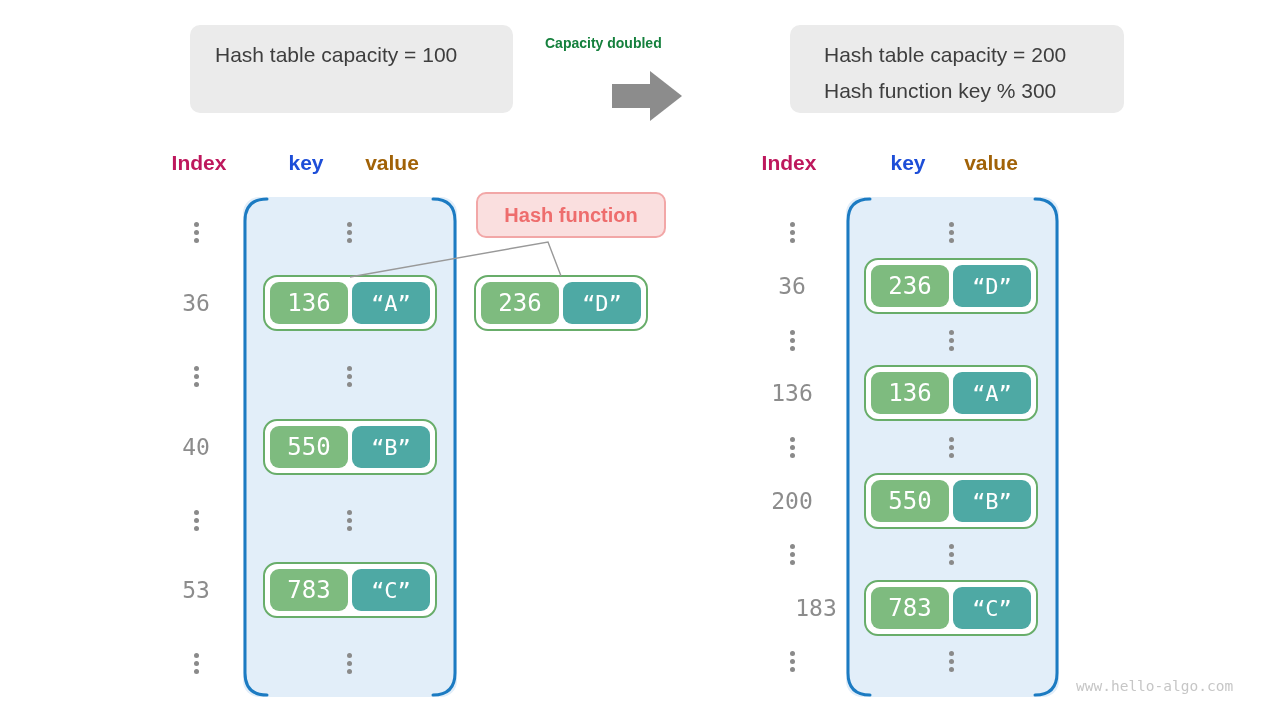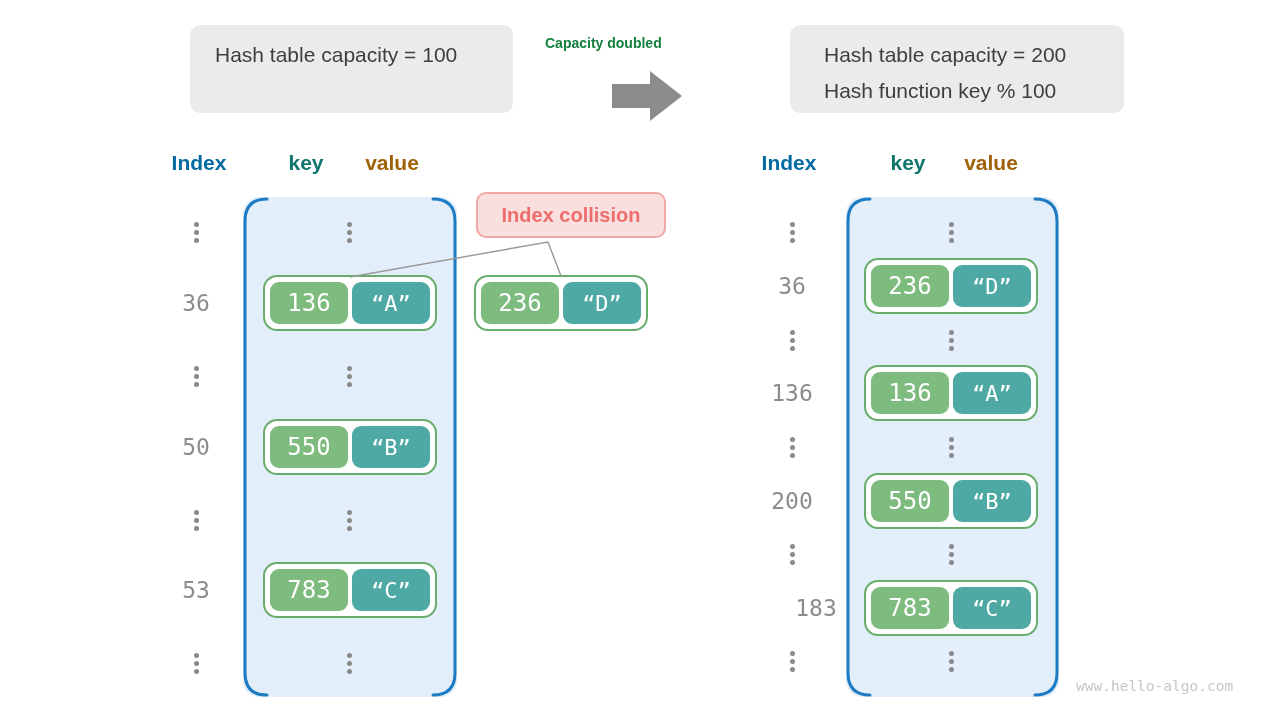--- a/index.html
+++ b/index.html
@@ -29,22 +29,22 @@
     position:absolute;left:650px;top:71px;width:0;height:0;
     border-top:25px solid transparent;border-bottom:25px solid transparent;
     border-left:32px solid #8C8C8C;
   }
 
   
   .hdr{
     position:absolute;top:151px;transform:translateX(-50%);
     font-weight:bold;font-size:21px;white-space:nowrap;
   }
-  .hdr-index{color:#0369a1;}
-  .hdr-key{color:#0f766e;}
+  .hdr-index{color:#be185d;}
+  .hdr-key{color:#1d4ed8;}
   .hdr-value{color:#a16207;}
 
   
   .bucket{
     position:absolute;top:197px;height:500px;
     background:#E2EEF9;border-radius:16px;
   }
   .bucket svg{position:absolute;left:0;top:0;}
 
   
@@ -101,21 +101,21 @@
 </div>
 
 <div class="transition-label">Capacity doubled</div>
 <div>
   <div class="arrow-shaft"></div>
   <div class="arrow-head"></div>
 </div>
 
 <div class="info-box" style="left:790px;top:25px;width:300px;height:76px;padding:12px 0 0 34px;">
   <div class="line">Hash table capacity = 200</div>
-  <div class="line">Hash function key % 100</div>
+  <div class="line">Hash function key % 300</div>
 </div>
 
 <div class="hdr hdr-index" style="left:199px;">Index</div>
 <div class="hdr hdr-key" style="left:306px;">key</div>
 <div class="hdr hdr-value" style="left:392px;">value</div>
 
 <div class="hdr hdr-index" style="left:789px;">Index</div>
 <div class="hdr hdr-key" style="left:908px;">key</div>
 <div class="hdr hdr-value" style="left:991px;">value</div>
 
@@ -129,21 +129,21 @@
 <div class="bucket" style="left:846px;width:213px;">
   <svg width="213" height="500" viewBox="0 0 213 500">
     <path d="M 24 2 Q 2 2 2 24 L 2 476 Q 2 498 24 498" fill="none" stroke="#1C7BC2" stroke-width="3" stroke-linecap="round"></path>
     <path d="M 189 2 Q 211 2 211 24 L 211 476 Q 211 498 189 498" fill="none" stroke="#1C7BC2" stroke-width="3" stroke-linecap="round"></path>
   </svg>
 </div>
 
 <i class="dots" style="left:194px;top:222px;"></i>
 <span class="idx" style="left:196px;top:303px;">36</span>
 <i class="dots" style="left:194px;top:366px;"></i>
-<span class="idx" style="left:196px;top:447px;">50</span>
+<span class="idx" style="left:196px;top:447px;">40</span>
 <i class="dots" style="left:194px;top:510px;"></i>
 <span class="idx" style="left:196px;top:590px;">53</span>
 <i class="dots" style="left:194px;top:653px;"></i>
 
 <i class="dots" style="left:347px;top:222px;"></i>
 <i class="dots" style="left:347px;top:366px;"></i>
 <i class="dots" style="left:347px;top:510px;"></i>
 <i class="dots" style="left:347px;top:653px;"></i>
 
 <div class="pair" style="left:263px;top:275px;">
@@ -161,21 +161,21 @@
 
 <div class="pair" style="left:474px;top:275px;">
   <span class="cell cell-key">236</span>
   <span class="cell cell-value">“D”</span>
 </div>
 
 <svg class="connector-overlay" width="1280" height="720" viewBox="0 0 1280 720">
   <path d="M 350 277 L 548 242 L 561 276" fill="none" stroke="#999999" stroke-width="1.4"></path>
 </svg>
 
-<div class="collision-label">Index collision</div>
+<div class="collision-label">Hash function</div>
 
 <i class="dots" style="left:790px;top:222px;"></i>
 <span class="idx" style="left:792px;top:286px;">36</span>
 <i class="dots" style="left:790px;top:330px;"></i>
 <span class="idx" style="left:792px;top:393px;">136</span>
 <i class="dots" style="left:790px;top:437px;"></i>
 <span class="idx" style="left:792px;top:501px;">200</span>
 <i class="dots" style="left:790px;top:544px;"></i>
 <span class="idx" style="left:792px;top:608px;margin-left:24px;">183</span>
 <i class="dots" style="left:790px;top:651px;"></i>

